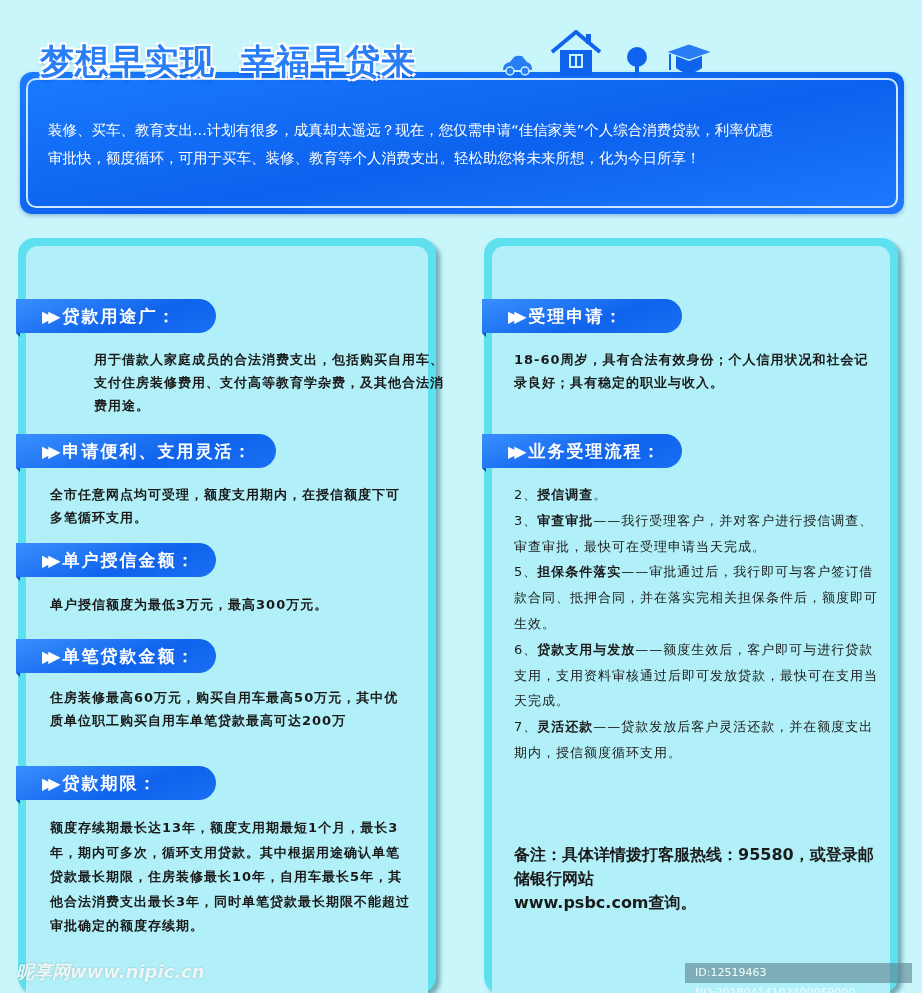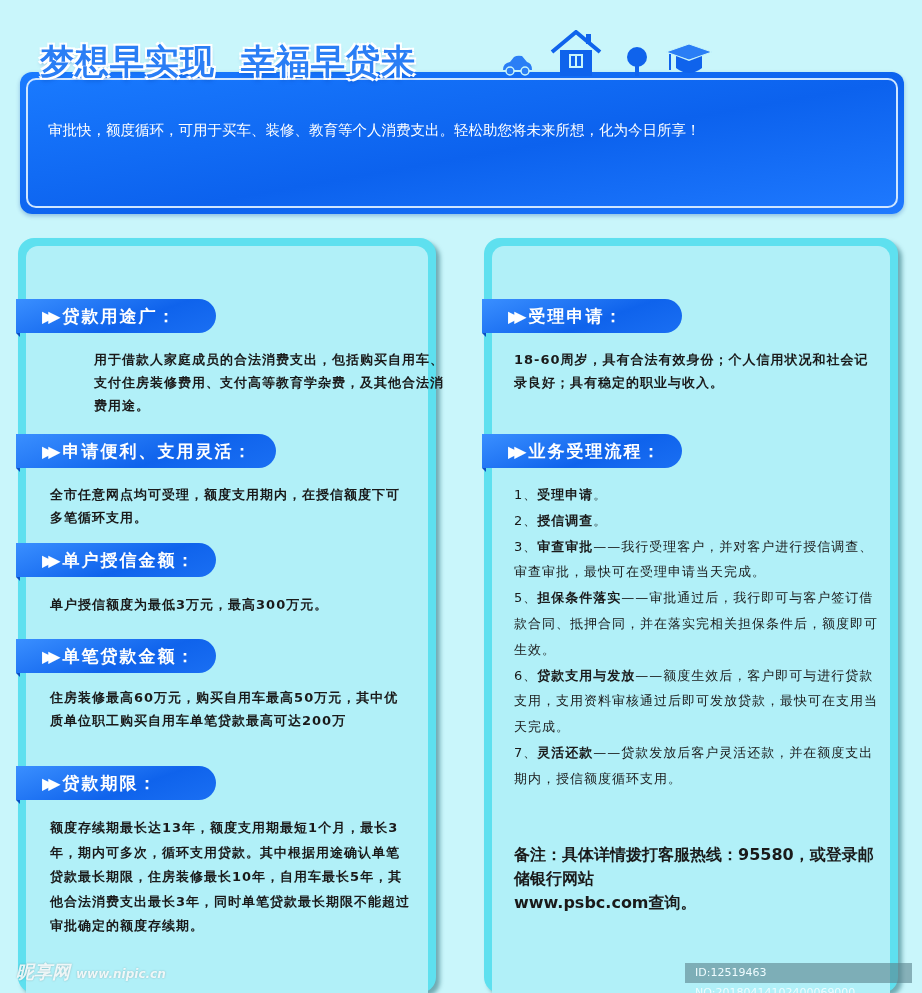--- a/index.html
+++ b/index.html
@@ -57,21 +57,21 @@
   }
   .sec-head .arrows { font-size: 16px; margin-right: 8px; letter-spacing: -6px; }
   .para {
     position: absolute; font-size: 13px; font-weight: bold; color: #1a1a1a;
     line-height: 23px; letter-spacing: 1px;
   }
   .steps { position: absolute; left: 514px; top: 482px; width: 370px; font-size: 13px; color: #1a1a1a; line-height: 25.8px; letter-spacing: 1px; }
   .steps b { font-weight: bold; }
   .note { position: absolute; left: 514px; top: 843px; width: 370px; font-size: 16px; color: #1a1a1a; line-height: 24px; font-weight: bold; }
   .wm-left { position: absolute; left: 16px; top: 960px; color: rgba(255,255,255,0.85); font-size: 18px; font-style: italic; font-weight: bold; text-shadow: 0 0 2px rgba(0,0,0,0.25); }
-  .wm-left .url { font-size: 12px; margin-left: 6px; }
+  .wm-left .url { font-size: 18px; }
   .wm-right { position: absolute; left: 685px; top: 963px; width: 227px; height: 20px; background: rgba(90,130,140,0.6); color: #eefcff; font-size: 11px; line-height: 20px; padding-left: 10px; }
 </style>
 </head>
 <body>
 
 <div class="title-wrap">
   <span class="title">梦想早实现</span>
   <span class="title sep"></span>
   <span class="title">幸福早贷来</span>
 </div>
@@ -97,20 +97,21 @@
   <svg style="left:164px" width="50" height="34" viewBox="0 0 50 34">
     <path d="M2 10 L25 2 L48 10 L25 18 Z" fill="#2a7ef5" stroke="#c9f6fb" stroke-width="1"></path>
     <path d="M12 14 L12 26 Q25 36 38 26 L38 14 L25 19 Z" fill="#0f63ec"></path>
     <line x1="6" y1="12" x2="6" y2="28" stroke="#0f63ec" stroke-width="2"></line>
   </svg>
 </div>
 
 <div class="banner">
   <div class="banner-inner"></div>
   <div class="banner-text">
+    <div>装修、买车、教育支出...计划有很多，成真却太遥远？现在，您仅需申请“佳信家美”个人综合消费贷款，利率优惠</div>
     <div>审批快，额度循环，可用于买车、装修、教育等个人消费支出。轻松助您将未来所想，化为今日所享！</div>
   </div>
 </div>
 
 <div class="panel panel-left">
   <div class="panel-inner"></div>
 </div>
 
 <div class="panel panel-right">
   <div class="panel-inner"></div>
@@ -151,21 +152,20 @@
   <span>受理申请：</span>
 </div>
 <div class="para" style="left:514px; top:348px; width:368px;">18-60周岁，具有合法有效身份；个人信用状况和社会记录良好；具有稳定的职业与收入。</div>
 
 <div class="sec-head" style="left:482px; top:434px; width:200px;">
   <span class="arrows">▶▶</span>
   <span>业务受理流程：</span>
 </div>
 
 <div class="steps">
-  <div><span>1、</span><b>受理申请</b><span>。</span></div>
   <div><span>2、</span><b>授信调查</b><span>。</span></div>
   <div><span>3、</span><b>审查审批</b><span>——我行受理客户，并对客户进行授信调查、审查审批，最快可在受理申请当天完成。</span></div>
   <div><span>5、</span><b>担保条件落实</b><span>——审批通过后，我行即可与客户签订借款合同、抵押合同，并在落实完相关担保条件后，额度即可生效。</span></div>
   <div><span>6、</span><b>贷款支用与发放</b><span>——额度生效后，客户即可与进行贷款支用，支用资料审核通过后即可发放贷款，最快可在支用当天完成。</span></div>
   <div><span>7、</span><b>灵活还款</b><span>——贷款发放后客户灵活还款，并在额度支出期内，授信额度循环支用。</span></div>
 </div>
 
 <div class="note">
   <div>备注：具体详情拨打客服热线：95580，或登录邮储银行网站</div>
   <div>www.psbc.com查询。</div>

